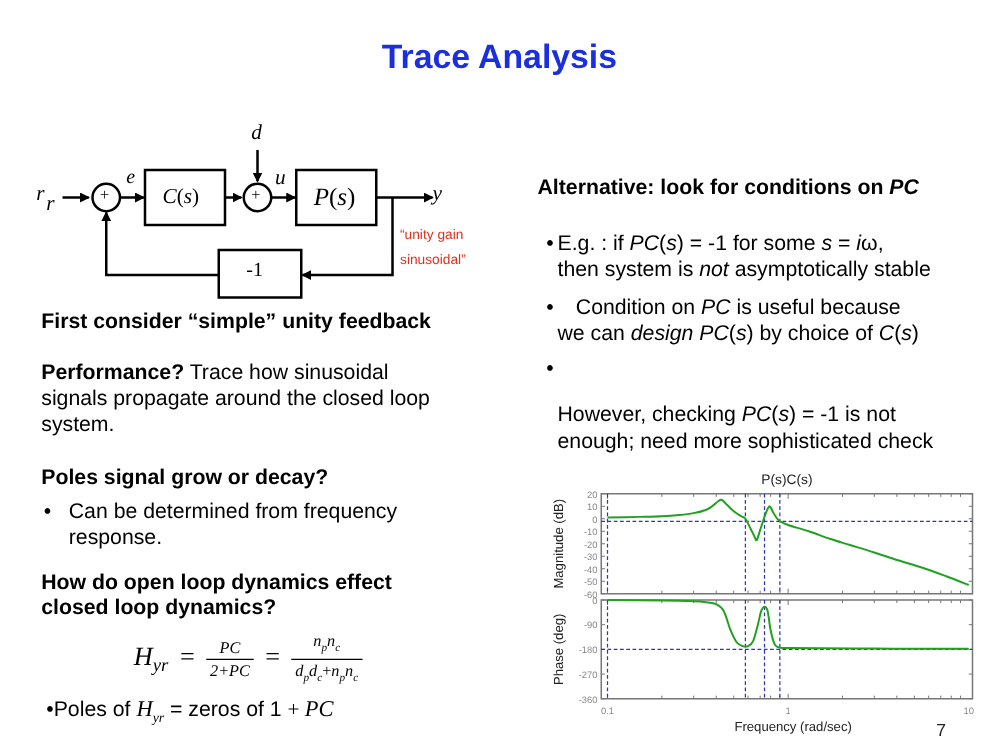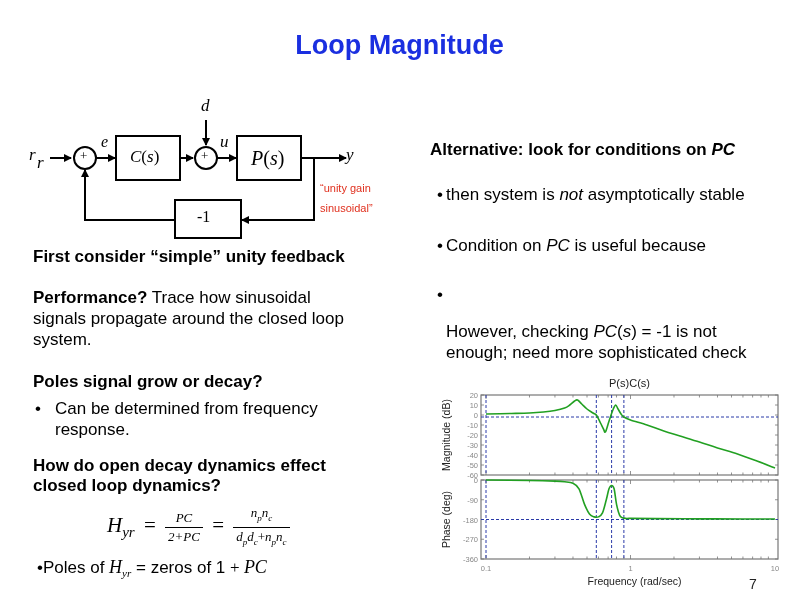--- a/index.html
+++ b/index.html
@@ -12,21 +12,21 @@
   .h { font-weight:bold; font-size:17px; }
   .p { font-size:17px; line-height:21px; }
   .frac { display:inline-block; vertical-align:middle; text-align:center; }
   .frac .num { display:block; border-bottom:1.5px solid #000; padding:0 3px; font-size:13px; line-height:18px; }
   .frac .den { display:block; font-size:13px; line-height:18px; padding:0 3px; }
   svg text { font-family:"Liberation Sans", sans-serif; }
 </style>
 </head>
 <body>
 
-<div class="abs title">Loop Magnitude</div>
+<div class="abs title">Trace Analysis</div>
 
 <svg class="abs" style="left:20px;top:90px;" width="400" height="150" viewBox="0 0 400 150">
   <defs>
     <marker id="arr" markerWidth="8" markerHeight="8" refX="7" refY="4" orient="auto" markerUnits="userSpaceOnUse">
       <path d="M0,0 L8,4 L0,8 z" fill="#000"></path>
     </marker>
   </defs>
 
   <line x1="30" y1="68" x2="51" y2="68" stroke="#000" stroke-width="2" marker-end="url(#arr)"></line>
 
@@ -77,21 +77,21 @@
 </div>
 <div class="abs h" style="left:33px;top:372px;">Poles signal grow or decay?</div>
 <div class="abs p" style="left:35px;top:398px;">
   <span class="abs" style="left:0;top:0;">•</span>
   <div style="margin-left:20px;white-space:nowrap;">
     <div>Can be determined from frequency</div>
     <div>response.</div>
   </div>
 </div>
 <div class="abs h" style="left:33px;top:456px;line-height:20px;">
-  <div>How do open decay dynamics effect</div>
+  <div>How do open loop dynamics effect</div>
   <div>closed loop dynamics?</div>
 </div>
 
 <div class="abs serif-it" style="left:107px;top:504px;font-size:21px;white-space:nowrap;">
   <span>H</span><sub style="font-size:15px;">yr</sub>
   <span class="serif" style="font-style:normal;margin:0 4px;">=</span>
   <span class="frac">
     <span class="num">PC</span>
     <span class="den">2+PC</span>
   </span>
@@ -106,27 +106,29 @@
   <span>•</span><span>Poles of </span><span class="serif-it" style="font-size:18px;">H</span><sub class="serif-it" style="font-size:11px;">yr</sub><span> = zeros of 1 </span><span class="serif">+ </span><span class="serif-it" style="font-size:18px;">PC</span>
 </div>
 
 <div class="abs h" style="left:430px;top:139px;line-height:21px;white-space:nowrap;">
   <div><span>Alternative: look for conditions on </span><i>PC</i></div>
 </div>
 
 <div class="abs p" style="left:437px;top:184px;white-space:nowrap;">
   <span class="abs" style="left:0;top:0;">•</span>
   <div style="margin-left:9px;">
+    <div>E.g. : if <i>PC</i>(<i>s</i>) = -1 for some <i>s</i> = <i>i</i>ω,</div>
     <div>then system is <i>not</i> asymptotically stable</div>
   </div>
 </div>
 <div class="abs p" style="left:437px;top:235px;white-space:nowrap;">
   <span class="abs" style="left:0;top:0;">•</span>
   <div style="margin-left:9px;text-align:center;">
     <div>Condition on <i>PC</i> is useful because</div>
+    <div>we can <i>design PC</i>(<i>s</i>) by choice of <i>C</i>(<i>s</i>)</div>
   </div>
 </div>
 <div class="abs p" style="left:437px;top:284px;white-space:nowrap;">
   <span class="abs" style="left:0;top:0;">•</span>
   <div style="margin-left:9px;margin-top:37px;">
     <div>However, checking <i>PC</i>(<i>s</i>) = -1 is not</div>
     <div>enough; need more sophisticated check</div>
   </div>
 </div>
 

